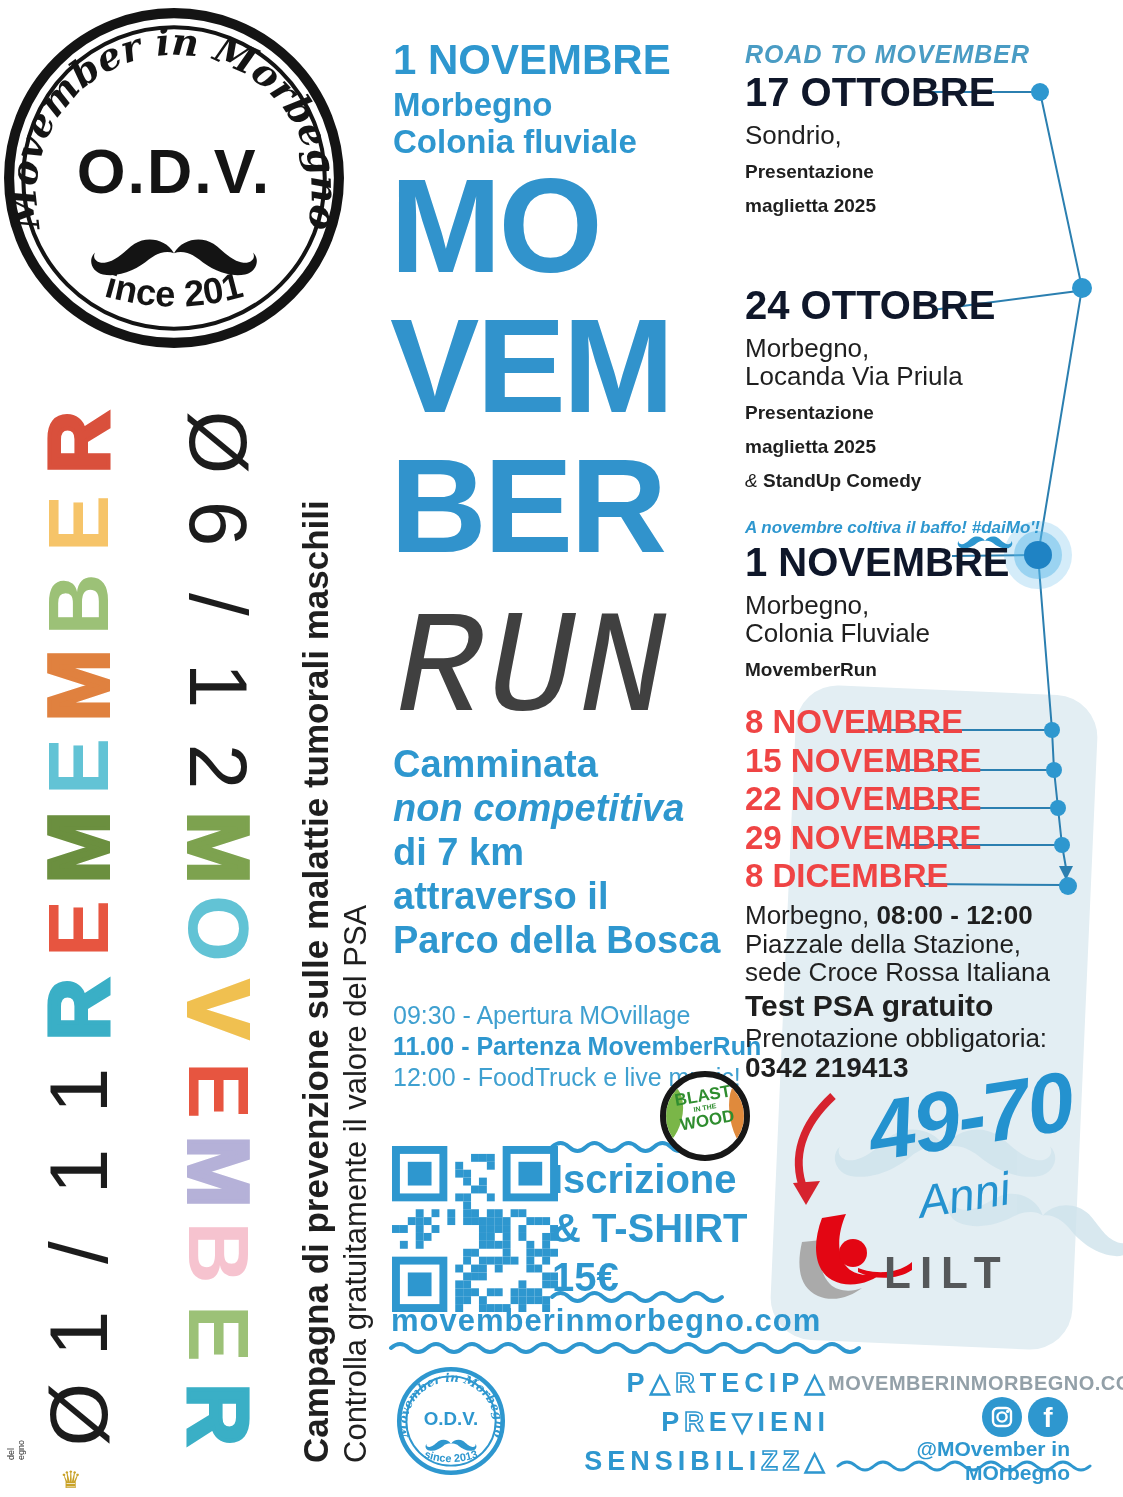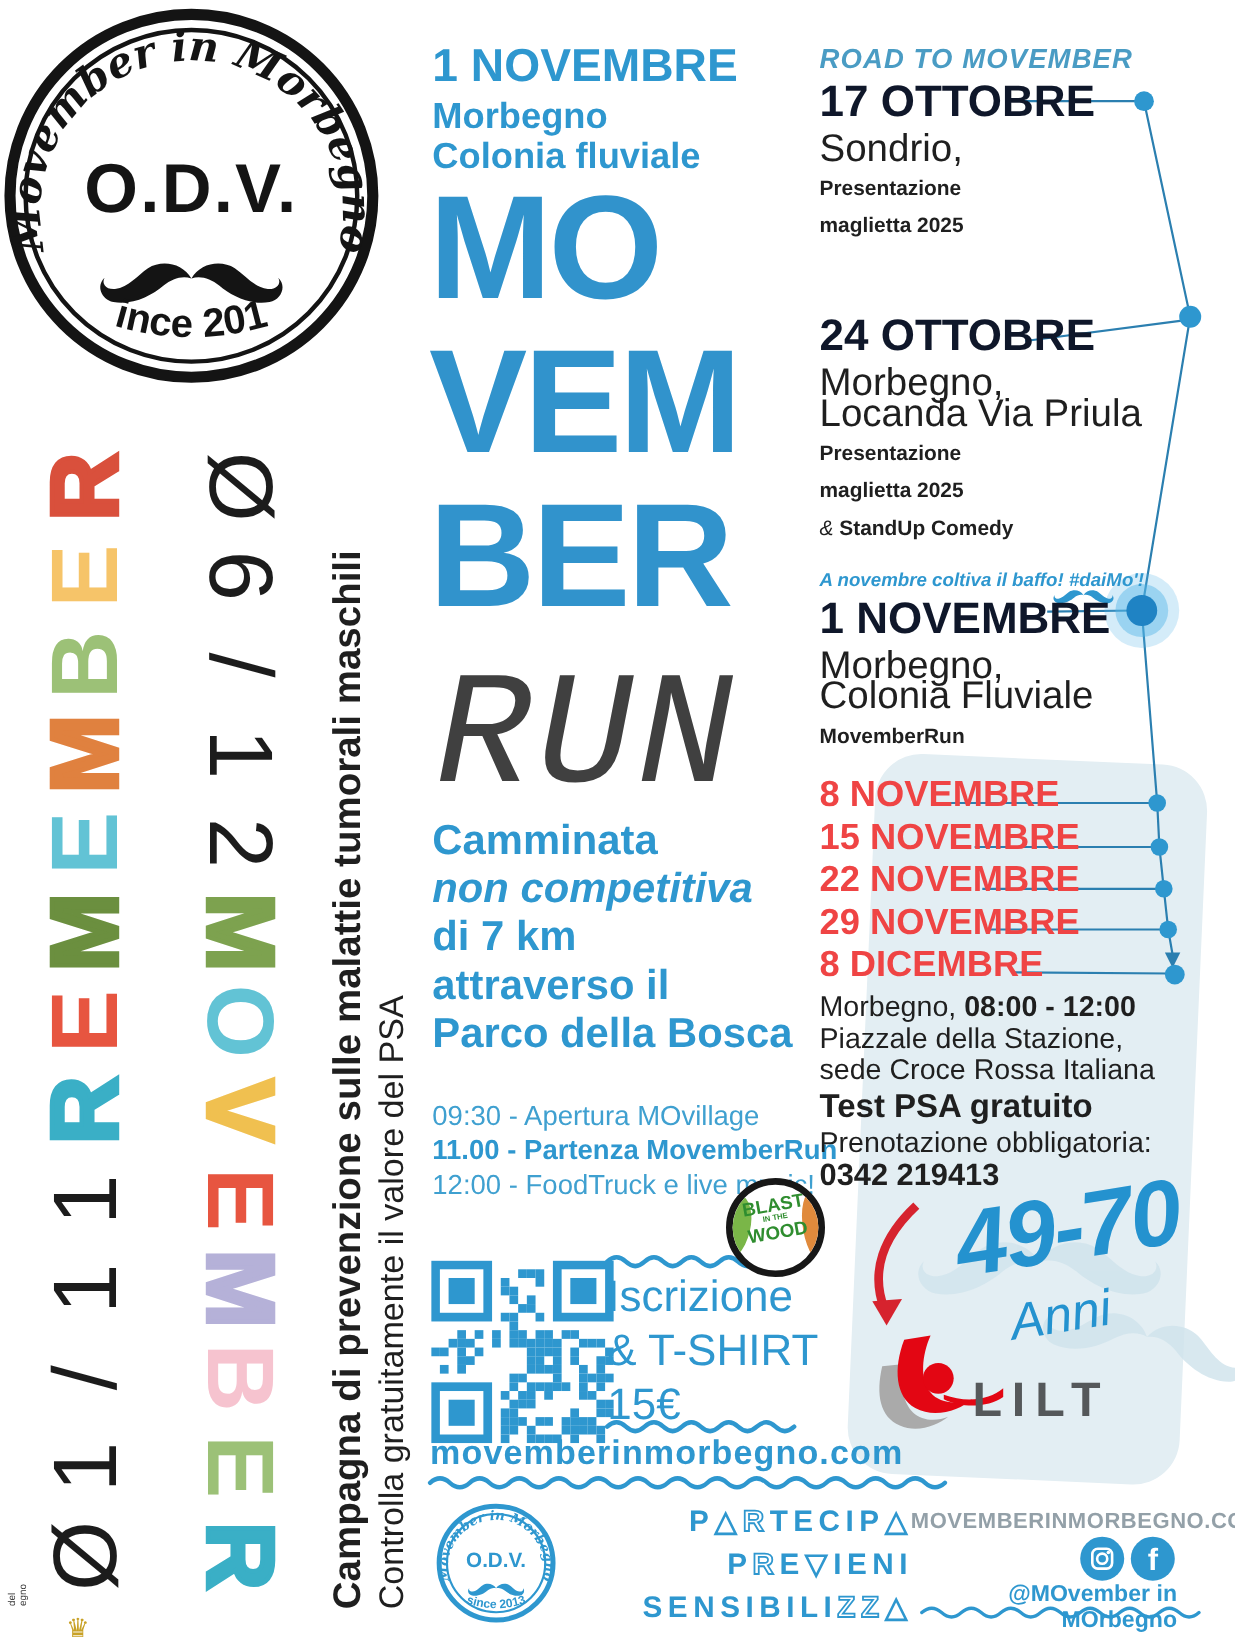--- a/index.html
+++ b/index.html
@@ -34,28 +34,28 @@
      background:#fff;overflow:hidden;text-align:center;}
   #blast .gr{position:absolute;left:-18px;top:8px;width:34px;height:62px;background:#7ab648;
      border-radius:50%;transform:rotate(14deg);}
   #blast .or{position:absolute;right:-16px;top:4px;width:30px;height:70px;background:#e08a3c;
      border-radius:50%;transform:rotate(-10deg);}
   #blast .t{position:relative;color:#2f8d2f;font-weight:bold;transform:rotate(-10deg);margin-top:10px;}
   #blast .t .l1{font-size:17px;line-height:17px;}
   #blast .t .l2{font-size:7px;line-height:8px;}
   
   #qrbox{left:392px;top:1146px;}
-  #iscr{left:552px;top:1155px;font-size:40px;line-height:49px;font-weight:normal;color:#2e97cf;}
+  #iscr{left:552px;top:1155px;font-size:40px;line-height:49px;font-weight:bold;color:#2e97cf;}
   #site1{left:391px;top:1303px;font-size:31px;font-weight:bold;color:#2e97cf;letter-spacing:1px;}
   
   #road-title{left:745px;top:40px;font-size:25px;font-weight:bold;font-style:italic;color:#4a9cc4;
      letter-spacing:1px;}
   .revent{position:absolute;left:745px;width:330px;}
   .revent .rd{font-size:40px;font-weight:bold;color:#0f172a;white-space:nowrap;}
-  .revent .rl{font-size:35px;line-height:28px;margin-top:6px;}
+  .revent .rl{font-size:26px;line-height:28px;margin-top:6px;}
   .revent .rb{font-size:19px;line-height:34px;font-weight:bold;margin-top:6px;}
   .revent .amp{font-weight:normal;font-style:italic;}
   #hashtag{left:745px;top:518px;font-size:17px;font-weight:bold;font-style:italic;color:#2e97cf;}
   #psa-dates{left:745px;top:703px;font-size:33px;line-height:38.5px;font-weight:bold;color:#ef4444;
      white-space:nowrap;}
   #psa-info{left:745px;top:901px;font-size:26px;line-height:28.5px;}
   #psa-info .big{font-size:30px;line-height:37px;font-weight:bold;}
   #psa-info .ph{font-size:28px;line-height:32px;font-weight:bold;}
   #age{left:868px;top:1068px;font-size:84px;font-weight:bold;font-style:italic;color:#2492cf;
      transform:rotate(-9deg);letter-spacing:-2px;}

